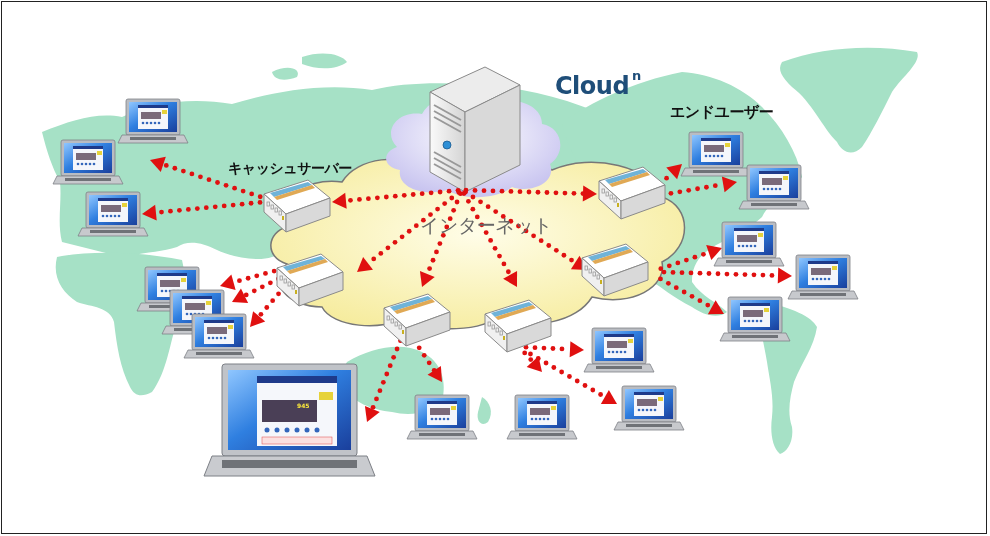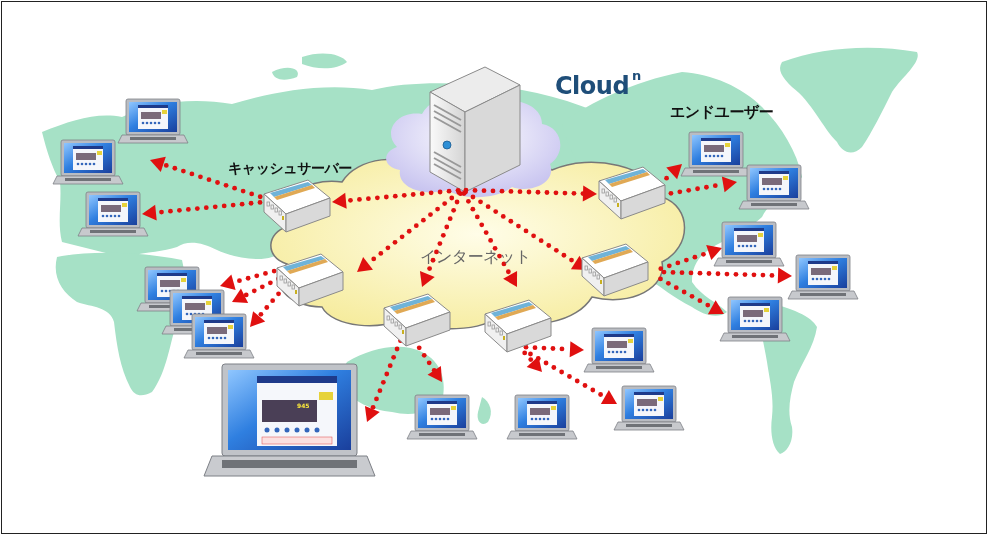--- a/index.html
+++ b/index.html
@@ -3,21 +3,21 @@
 <meta charset="utf-8">
 <style>
   html, body { margin:0; padding:0; background:#fff; }
   body { width:990px; height:536px; overflow:hidden; position:relative; font-family:"DejaVu Sans", sans-serif; }
   #frame { position:absolute; left:1px; top:1px; width:986px; height:533px; border:1.5px solid #222; box-sizing:border-box; background:#fff; overflow:hidden; }
   svg#stage { position:absolute; left:0; top:0; }
   .lbl { position:absolute; font-family:"DejaVu Sans", sans-serif; font-weight:bold; color:#111; white-space:nowrap; letter-spacing:-0.5px; }
   #title-label { left:393px; top:34px; font-size:16px; }
   #cache-label { left:226px; top:158px; font-size:14px; }
   #enduser-label { left:668px; top:101px; font-size:15px; }
-  #internet-label { left:418px; top:245px; font-size:16px; color:#666; font-weight:normal; }
+  #internet-label { left:418px; top:211px; font-size:19px; color:#666; font-weight:normal; }
   #cloudn-logo { position:absolute; left:525px; top:70px; font-family:"DejaVu Sans", sans-serif; font-weight:bold; font-size:24px; color:#1f4e79; letter-spacing:-0.5px;margin-left:28px; }
   #cloudn-logo sup { font-size:13px; vertical-align:top; position:relative; top:-4px; margin-left:3px; }
 </style>
 </head>
 <body>
 
 <div id="frame">
   <svg id="stage" width="986" height="533" viewBox="0 0 986 533">
     <defs>
       <radialGradient id="gInternet" cx="50%" cy="45%" r="60%">

